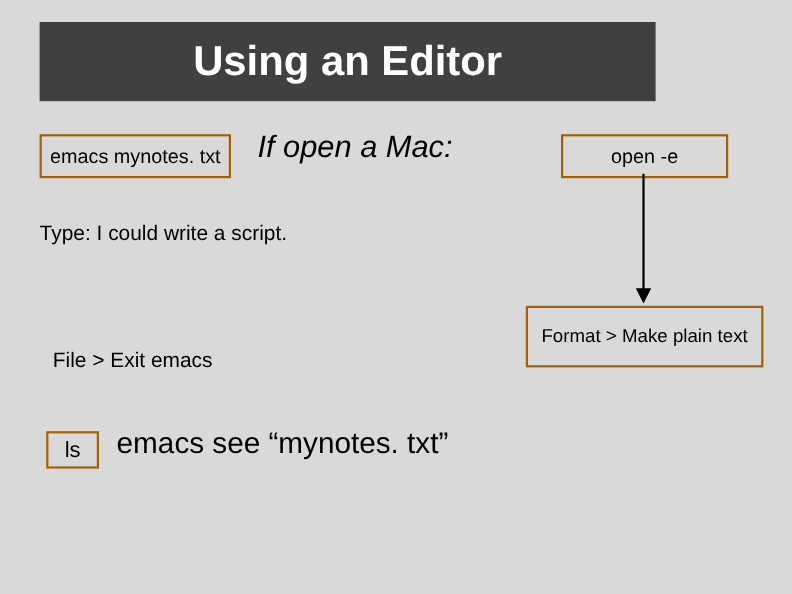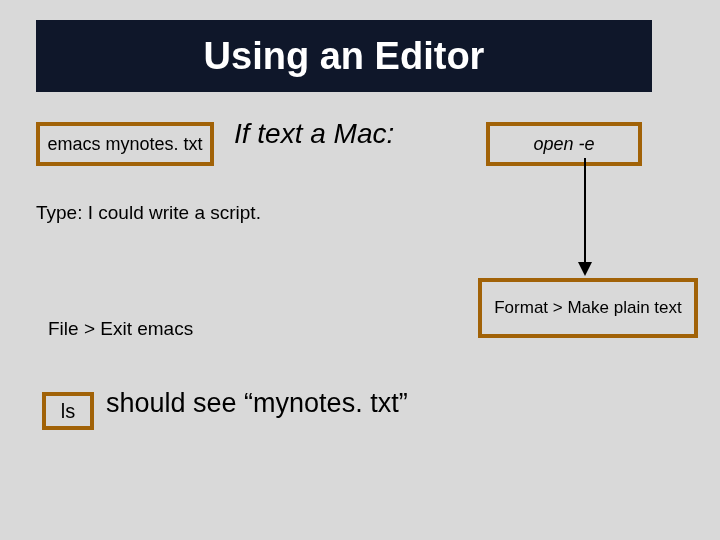--- a/index.html
+++ b/index.html
@@ -13,58 +13,57 @@
   }
   .slide {
     position: relative;
     width: 720px;
     height: 540px;
   }
   .title-bar {
     position: absolute;
     left: 36px;
     top: 20px;
-    width: 616px;
+    width: 560px;
     height: 72px;
-    background: #0f172a;
+    background: #404040;
     color: #fff;
     display: flex;
     align-items: center;
     justify-content: center;
     font-size: 38px;
     font-weight: bold;
   }
   .box {
     position: absolute;
-    border: 4px solid #a16207;
+    border: 2px solid #a16207;
     background: #d9d9d9;
     display: flex;
     align-items: center;
     justify-content: center;
     font-size: 18px;
   }
   .box-emacs {
     left: 36px;
     top: 122px;
     width: 170px;
     height: 36px;
   }
   .mac-label {
     position: absolute;
     left: 234px;
     top: 118px;
     font-size: 28px;
     font-style: italic;
   }
   .box-open {
-    left: 486px;
+    left: 510px;
     top: 122px;
     width: 148px;
     height: 36px;
-    font-style: italic;
   }
   .body-text {
     position: absolute;
     left: 36px;
     font-size: 19px;
   }
   .line-type { top: 202px; }
   .line-save { top: 238px; }
   .line-exit { top: 318px; margin-left: 12px; }
   .box-ls {
@@ -111,31 +110,31 @@
 </style>
 </head>
 <body>
 
 <div class="slide">
 
   <div class="title-bar">Using an Editor</div>
 
   <div class="box box-emacs">emacs   mynotes. txt</div>
 
-  <div class="mac-label">If text a Mac:</div>
+  <div class="mac-label">If open a Mac:</div>
 
   <div class="box box-open">open  -e</div>
 
   <div class="arrow-line"></div>
   <div class="arrow-head"></div>
 
   <div class="body-text line-type">Type:  I could write a script.</div>
 
   <div class="box box-format">
     <div>Format &gt; Make plain text</div>
   </div>
 
   <div class="body-text line-exit">File &gt; Exit emacs</div>
 
   <div class="box box-ls">ls</div>
-  <div class="line-ls-result">should see  “mynotes. txt”</div>
+  <div class="line-ls-result">emacs see  “mynotes. txt”</div>
 
 </div>
 
 </body></html>

